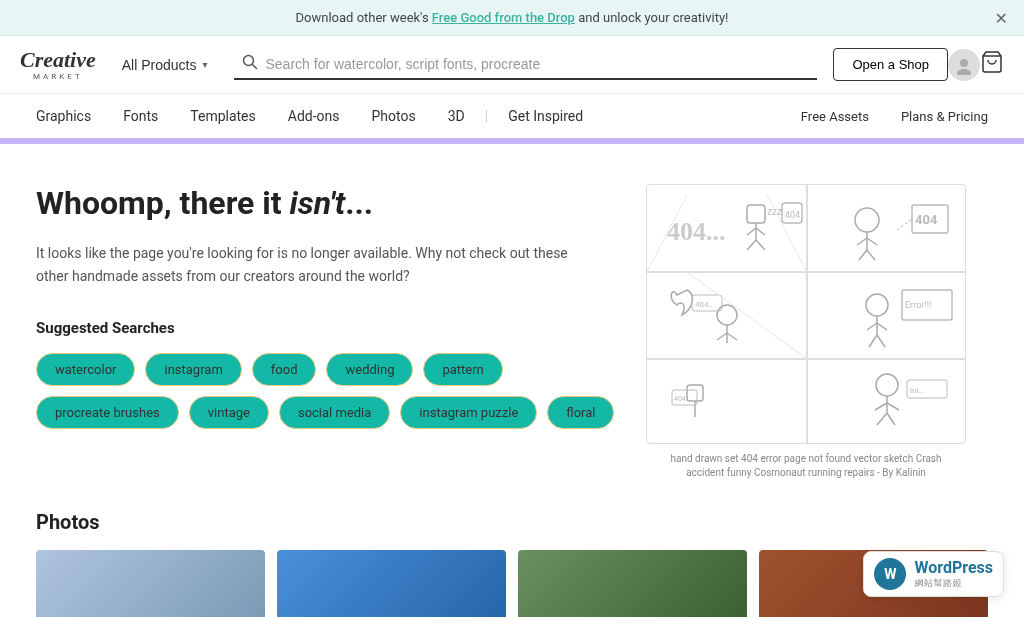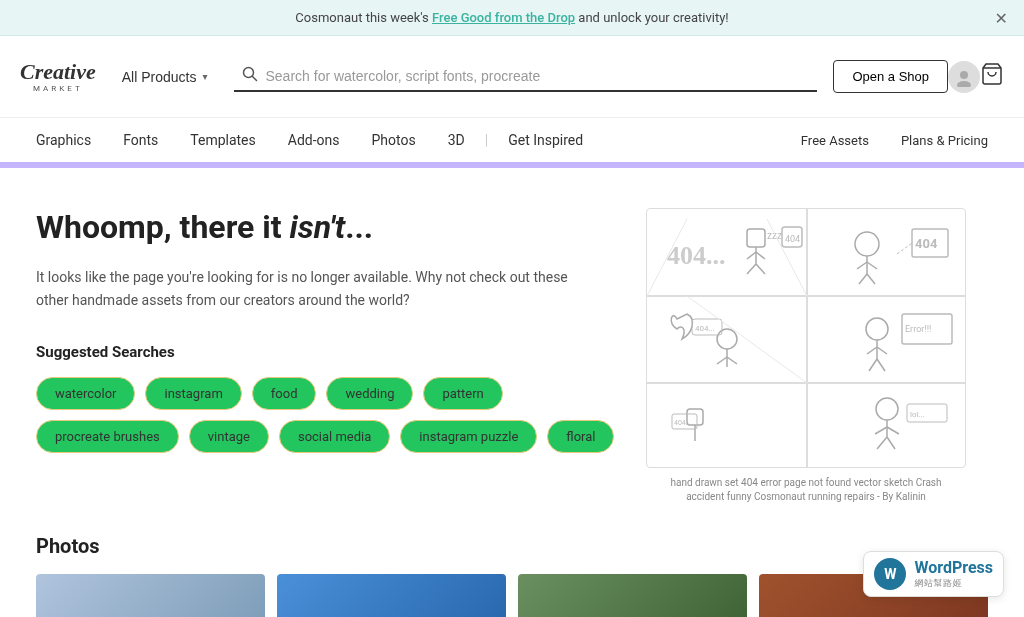--- a/index.html
+++ b/index.html
@@ -25,21 +25,21 @@
       font-size: 16px;
       color: #666;
       background: none;
       border: none;
     }
 
     
     .header {
       display: flex;
       align-items: center;
-      padding: 24px 20px;
+      padding: 12px 20px;
       border-bottom: 1px solid #eee;
       gap: 16px;
     }
     .logo {
       display: flex;
       flex-direction: column;
       line-height: 1;
       flex-shrink: 0;
     }
     .logo-creative {
@@ -173,21 +173,21 @@
       font-weight: 700;
       color: #222;
       margin-bottom: 16px;
     }
 
     .tags-container { display: flex; flex-wrap: wrap; gap: 10px; }
     .tag {
       padding: 8px 18px;
       border-radius: 24px;
       border: 1.5px solid #e8c97a;
-      background: #22c55e;
+      background: #14b8a6;
       color: #333;
       font-size: 13px;
       cursor: pointer;
       white-space: nowrap;
     }
 
     
     .content-right {
       width: 340px;
       flex-shrink: 0;
@@ -270,21 +270,21 @@
       background: #fff;
       border: 1px solid #ddd;
       border-radius: 4px;
       overflow: hidden;
     }
   </style>
 </head>
 <body>
 
 <div class="top-banner">
-  <span>Cosmonaut this week's </span>
+  <span>Download other week's </span>
   <a href="#">Free Good from the Drop</a>
   <span> and unlock your creativity!</span>
   <button class="close-btn">✕</button>
 </div>
 
 <div class="header">
   <div class="logo">
     <span class="logo-creative">Creative</span>
     <span class="logo-market">MARKET</span>
   </div>

